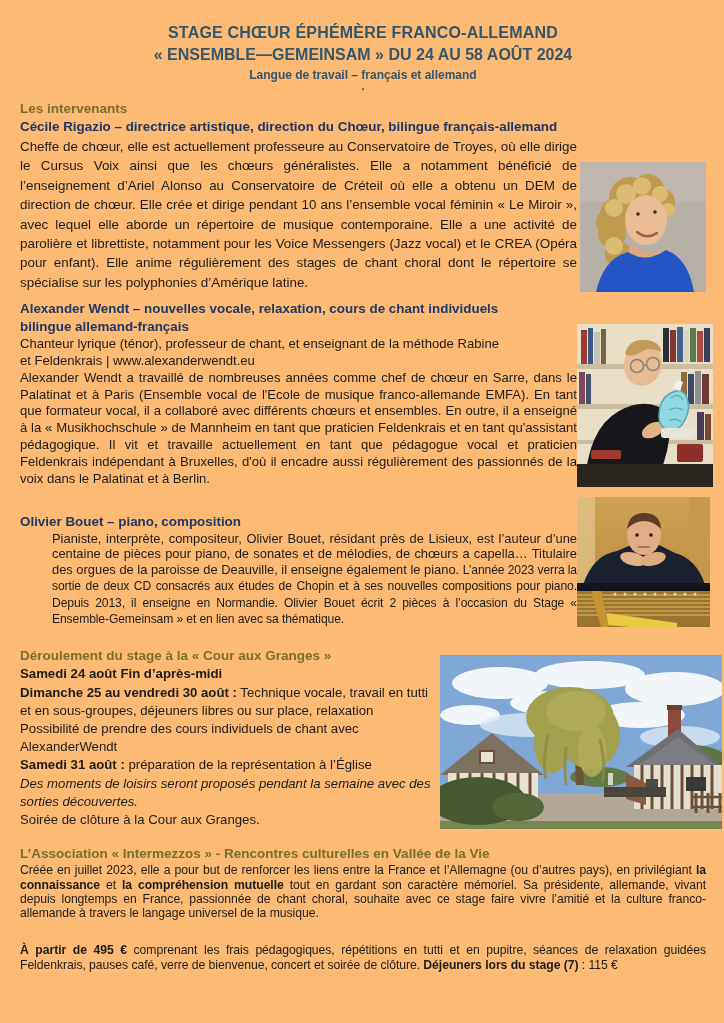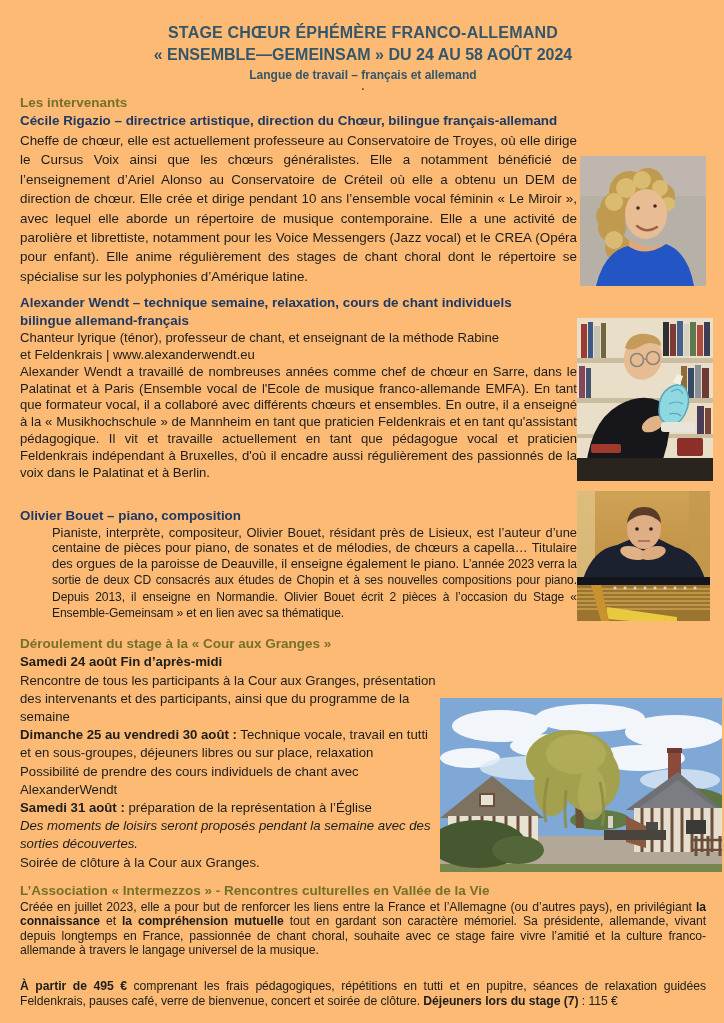--- a/index.html
+++ b/index.html
@@ -13,21 +13,21 @@
     box-sizing:border-box;
     overflow:hidden;
   }
   
   .hdr{text-align:center;color:#33566B;}
   .t1{font-size:16px;font-weight:700;letter-spacing:.2px;}
   .t2{font-size:16px;font-weight:700;margin-top:4px;}
   .sub{font-size:12px;font-weight:700;margin-top:4px;}
   .dot{font-size:10px;font-weight:700;color:#44403a;margin-top:0;line-height:10px;}
 
-  .sec-h{color:#76702C;font-weight:700;font-size:13.5px;margin:3px 0 2px 0;}
+  .sec-h{color:#76702C;font-weight:700;font-size:13.5px;margin:9px 0 2px 0;}
   .person-h{color:#1F3864;font-weight:700;font-size:13.4px;line-height:18px;}
 
   .row{display:flex;align-items:flex-end;}
   .txt{flex:0 0 auto;}
   .w557{width:557px;}
   .w420{width:420px;}
   .photo{flex:0 0 auto;margin-left:auto;}
   .photo svg{display:block;}
 
   .cecile-body{font-size:13.4px;line-height:19.4px;text-align:justify;margin-top:1px;}
@@ -92,21 +92,21 @@
         <path d="M16 130 q8-34 32-40 q18 12 38-2 q22 8 28 42 z" fill="#2455c4"></path>
       </svg>
     </div>
   </div>
 
   <div class="gap8"></div>
 
   <div class="row">
     <div class="txt w557">
       <div class="person-h">
-        <span>Alexander Wendt – technique semaine, relaxation, cours de chant individuels</span><br>
+        <span>Alexander Wendt – nouvelles vocale, relaxation, cours de chant individuels</span><br>
         <span>bilingue allemand-français</span>
       </div>
       <div class="wendt-intro">
         <span>Chanteur lyrique (ténor), professeur de chant, et enseignant de la méthode Rabine</span><br>
         <span>et Feldenkrais | www.alexanderwendt.eu</span>
       </div>
       <div class="wendt-body">Alexander Wendt a travaillé de nombreuses années comme chef de chœur en Sarre, dans le Palatinat et à Paris (Ensemble vocal de l'Ecole de musique franco-allemande EMFA). En tant que formateur vocal, il a collaboré avec différents chœurs et ensembles. En outre, il a enseigné à la « Musikhochschule » de Mannheim en tant que praticien Feldenkrais et en tant qu'assistant pédagogique. Il vit et travaille actuellement en tant que pédagogue vocal et praticien Feldenkrais indépendant à Bruxelles, d'où il encadre aussi régulièrement des passionnés de la voix dans le Palatinat et à Berlin.</div>
     </div>
     <div class="photo" style="margin-top:10px;">
       <svg width="136" height="163" viewBox="0 0 136 163" role="img">
@@ -212,21 +212,20 @@
       </svg>
     </div>
   </div>
 
   <div class="gap12"></div>
 
   <div class="row">
     <div class="txt w420">
       <div class="sec-h">Déroulement du stage à la « Cour aux Granges »</div>
       <div class="der-line"><span class="b">Samedi 24 août Fin d’après-midi</span></div>
-      <div class="der-line">Rencontre de tous les participants à la Cour aux Granges, présentation des intervenants et des participants, ainsi que du programme de la semaine</div>
       <div class="der-line"><span class="b">Dimanche 25 au vendredi 30 août :</span><span> Technique vocale, travail en tutti et en sous-groupes, déjeuners libres ou sur place, relaxation</span></div>
       <div class="der-line">Possibilité de prendre des cours individuels de chant avec AlexanderWendt</div>
       <div class="der-line"><span class="b">Samedi 31 août :</span><span> préparation de la représentation à l’Église</span></div>
       <div class="der-line it">Des moments de loisirs seront proposés pendant la semaine avec des sorties découvertes.</div>
       <div class="der-line">Soirée de clôture à la Cour aux Granges.</div>
     </div>
     <div class="photo" style="margin-top:2px;">
       <svg width="282" height="174" viewBox="0 0 282 174" role="img">
         <rect width="282" height="174" fill="#7fa8d6"></rect>
 

